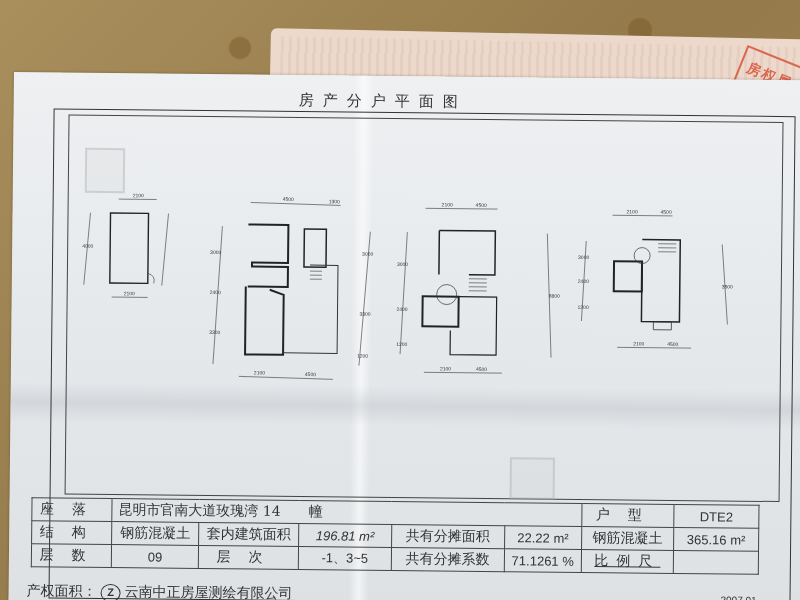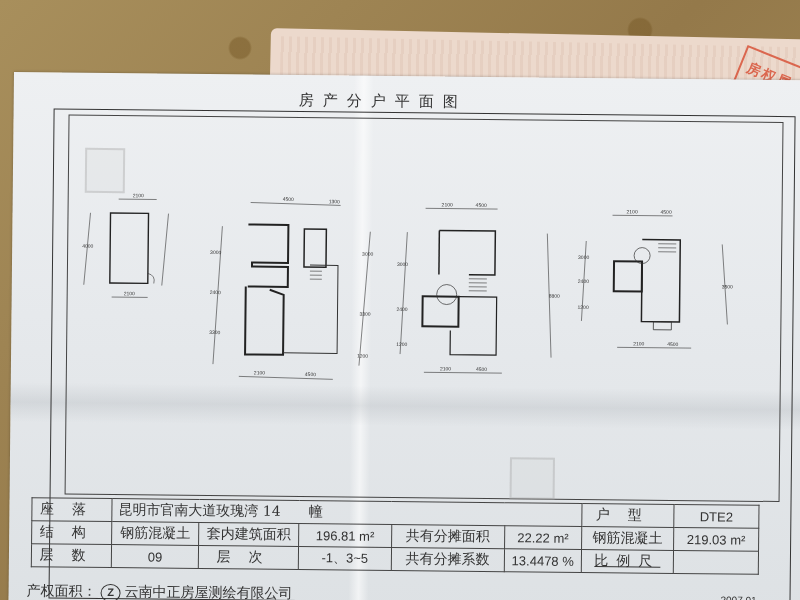--- a/index.html
+++ b/index.html
@@ -210,33 +210,33 @@
         <tr>
       <td class="lbl" style="width:80px;border-radius:7px;">座落</td>
       <td class="left" colspan="5" style="width:470px;">昆明市官南大道玫瑰湾 14　　幢</td>
       <td class="lbl" style="width:92px;">户型</td>
       <td class="sans" style="width:85px;">DTE2</td>
     </tr>
     <tr>
       <td class="lbl">结构</td>
       <td style="width:85px;">钢筋混凝土</td>
       <td style="width:90px;">套内建筑面积</td>
-      <td class="sans" style="width:90px;">196.81 m²</td>
+      <td class="sans" style="width:90px;font-style:italic;">196.81 m²</td>
       <td style="width:110px;">共有分摊面积</td>
       <td class="sans" style="width:72px;">22.22 m²</td>
       <td>钢筋混凝土</td>
-      <td class="sans">219.03 m²</td>
+      <td class="sans">365.16 m²</td>
     </tr>
     <tr>
       <td class="lbl">层数</td>
       <td class="sans">09</td>
       <td class="lbl">层次</td>
       <td class="sans">-1、3~5</td>
       <td>共有分摊系数</td>
-      <td class="sans">13.4478 %</td>
+      <td class="sans">71.1261 %</td>
       <td style="letter-spacing:8px;text-decoration:underline;">比例尺</td>
       <td></td>
     </tr>
   </tbody>
     </table>
 
   <div class="footer-unit">
     <span>产权面积：</span><span class="logo">Z</span><span>云南中正房屋测绘有限公司</span>
   </div>
   <div class="footer-date">2007.01</div>

